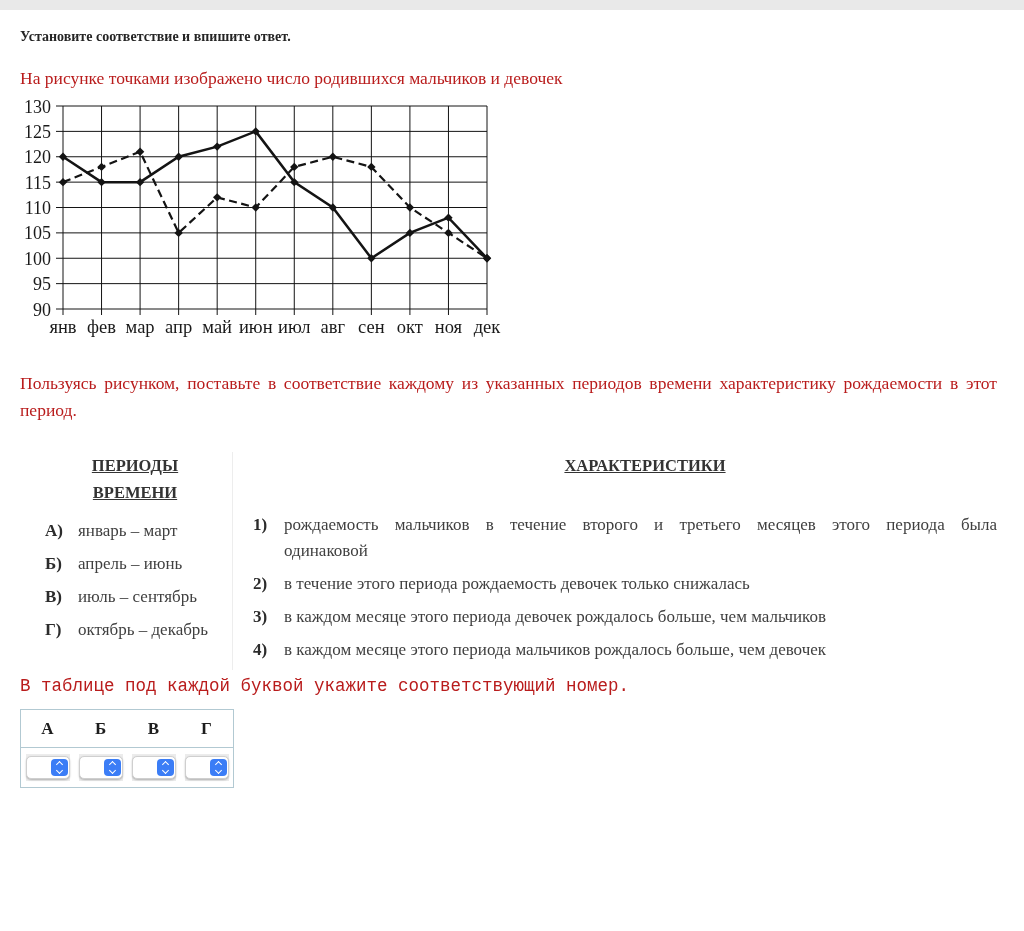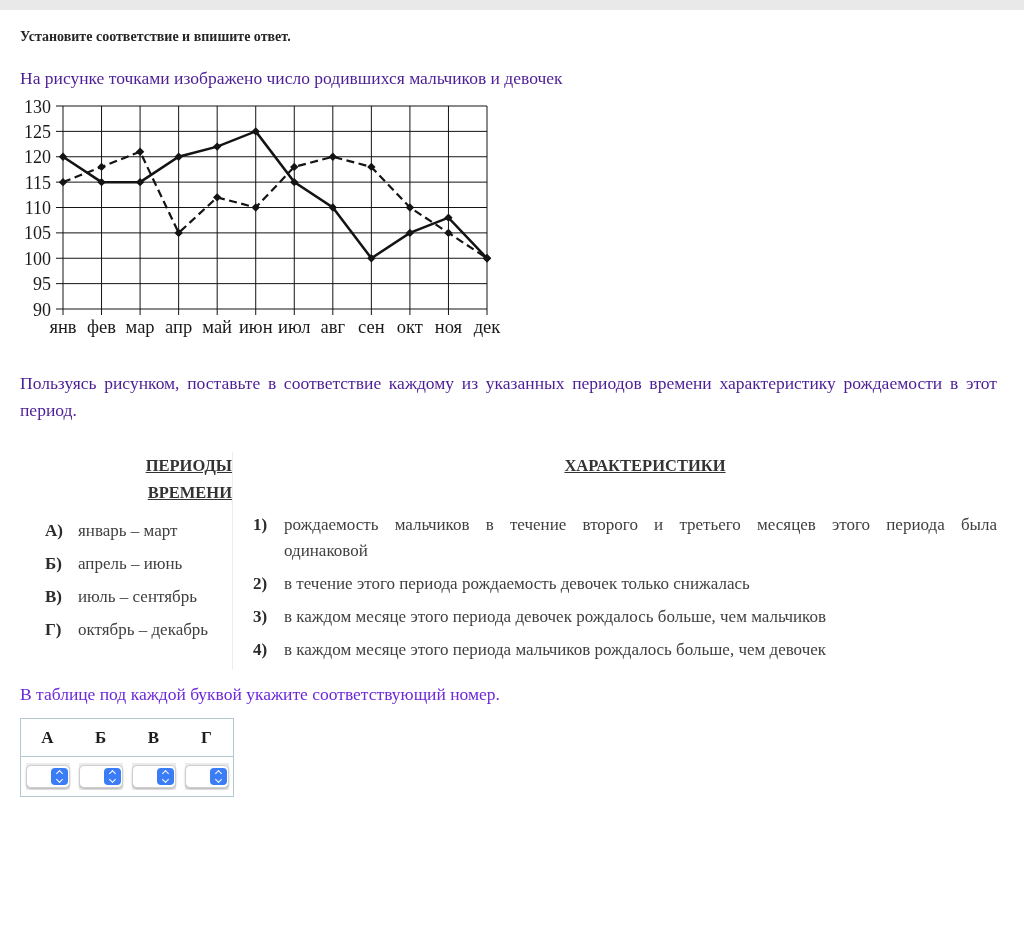--- a/index.html
+++ b/index.html
@@ -3,42 +3,42 @@
 <meta charset="utf-8">
 <style>
   html,body{margin:0;padding:0;}
   body{
     width:1024px;height:931px;background:#ffffff;overflow:hidden;
     font-family:"Liberation Serif","DejaVu Serif",serif;color:#3f3f3f;
   }
   .topbar{height:10px;background:#e9e9e9;}
   .content{padding:0 27px 0 20px;}
   .title{font-size:14px;font-weight:bold;color:#252525;margin:19px 0 0 0;}
-  .para{font-size:17.5px;line-height:27px;margin:20px 0 0 0;color:#4c1d95;}
+  .para{font-size:17.5px;line-height:27px;margin:20px 0 0 0;color:#b91c1c;}
   .force-justify{text-align:justify;text-align-last:justify;}
   .chart-svg{display:block;margin-top:2px;}
   
   .legend{margin-top:16px;}
   .legend-row{display:flex;align-items:center;height:25px;}
   .legend-swatch{width:38px;margin-right:14px;flex:0 0 auto;}
   .legend-label{font-size:16.5px;color:#2e2e2e;}
   
   .match{display:flex;margin-top:28px;}
   .match-left{width:212px;flex:0 0 auto;border-right:1px solid #ededed;}
-  .match-left-header{padding-left:18px;text-align:right;}
+  .match-left-header{padding-left:18px;text-align:center;}
   .match-hdr{font-size:16.5px;font-weight:bold;color:#333;text-decoration:underline;line-height:27px;}
   .period-list{margin-top:11px;}
   .period-item{display:flex;font-size:17px;color:#3f3f3f;padding-left:25px;height:27px;align-items:center;margin-bottom:6px;}
   .period-key{font-weight:bold;color:#2c2c2c;width:33px;flex:0 0 auto;}
   .match-right{flex:1;padding-left:20px;}
   .match-right-header{text-align:center;padding-left:40px;}
   .char-list{margin-top:33px;}
   .char-item{position:relative;padding-left:31px;font-size:17px;line-height:26px;color:#3f3f3f;margin-bottom:7px;}
   .char-num{position:absolute;left:0;top:0;font-weight:bold;color:#2c2c2c;}
-  .caption{font-size:17.5px;margin-top:14px;color:#6d28d9;}
+  .caption{font-size:17.5px;margin-top:6px;color:#b91c1c;font-family:Liberation Mono, monospace;}
   
   .answer-table{margin-top:13px;width:212px;border:1px solid #b2c9d2;background:#fff;}
   .at-header{display:flex;height:37px;border-bottom:1px solid #b2c9d2;}
   .at-header-cell{width:53px;display:flex;align-items:center;justify-content:center;
     font-size:17px;font-weight:bold;color:#1d1d1d;}
   .at-body{display:flex;height:39px;align-items:center;}
   .at-cell{width:53px;display:flex;align-items:center;justify-content:center;}
   .sel-pad{width:44px;height:27px;background:#ececec;display:flex;align-items:center;justify-content:center;}
   .sel-pill{width:42px;height:21px;background:#ffffff;border:1px solid #cfcfcf;border-radius:5px;
     box-shadow:0 1px 2px rgba(0,0,0,0.25);display:flex;align-items:center;justify-content:flex-end;cursor:default;}

